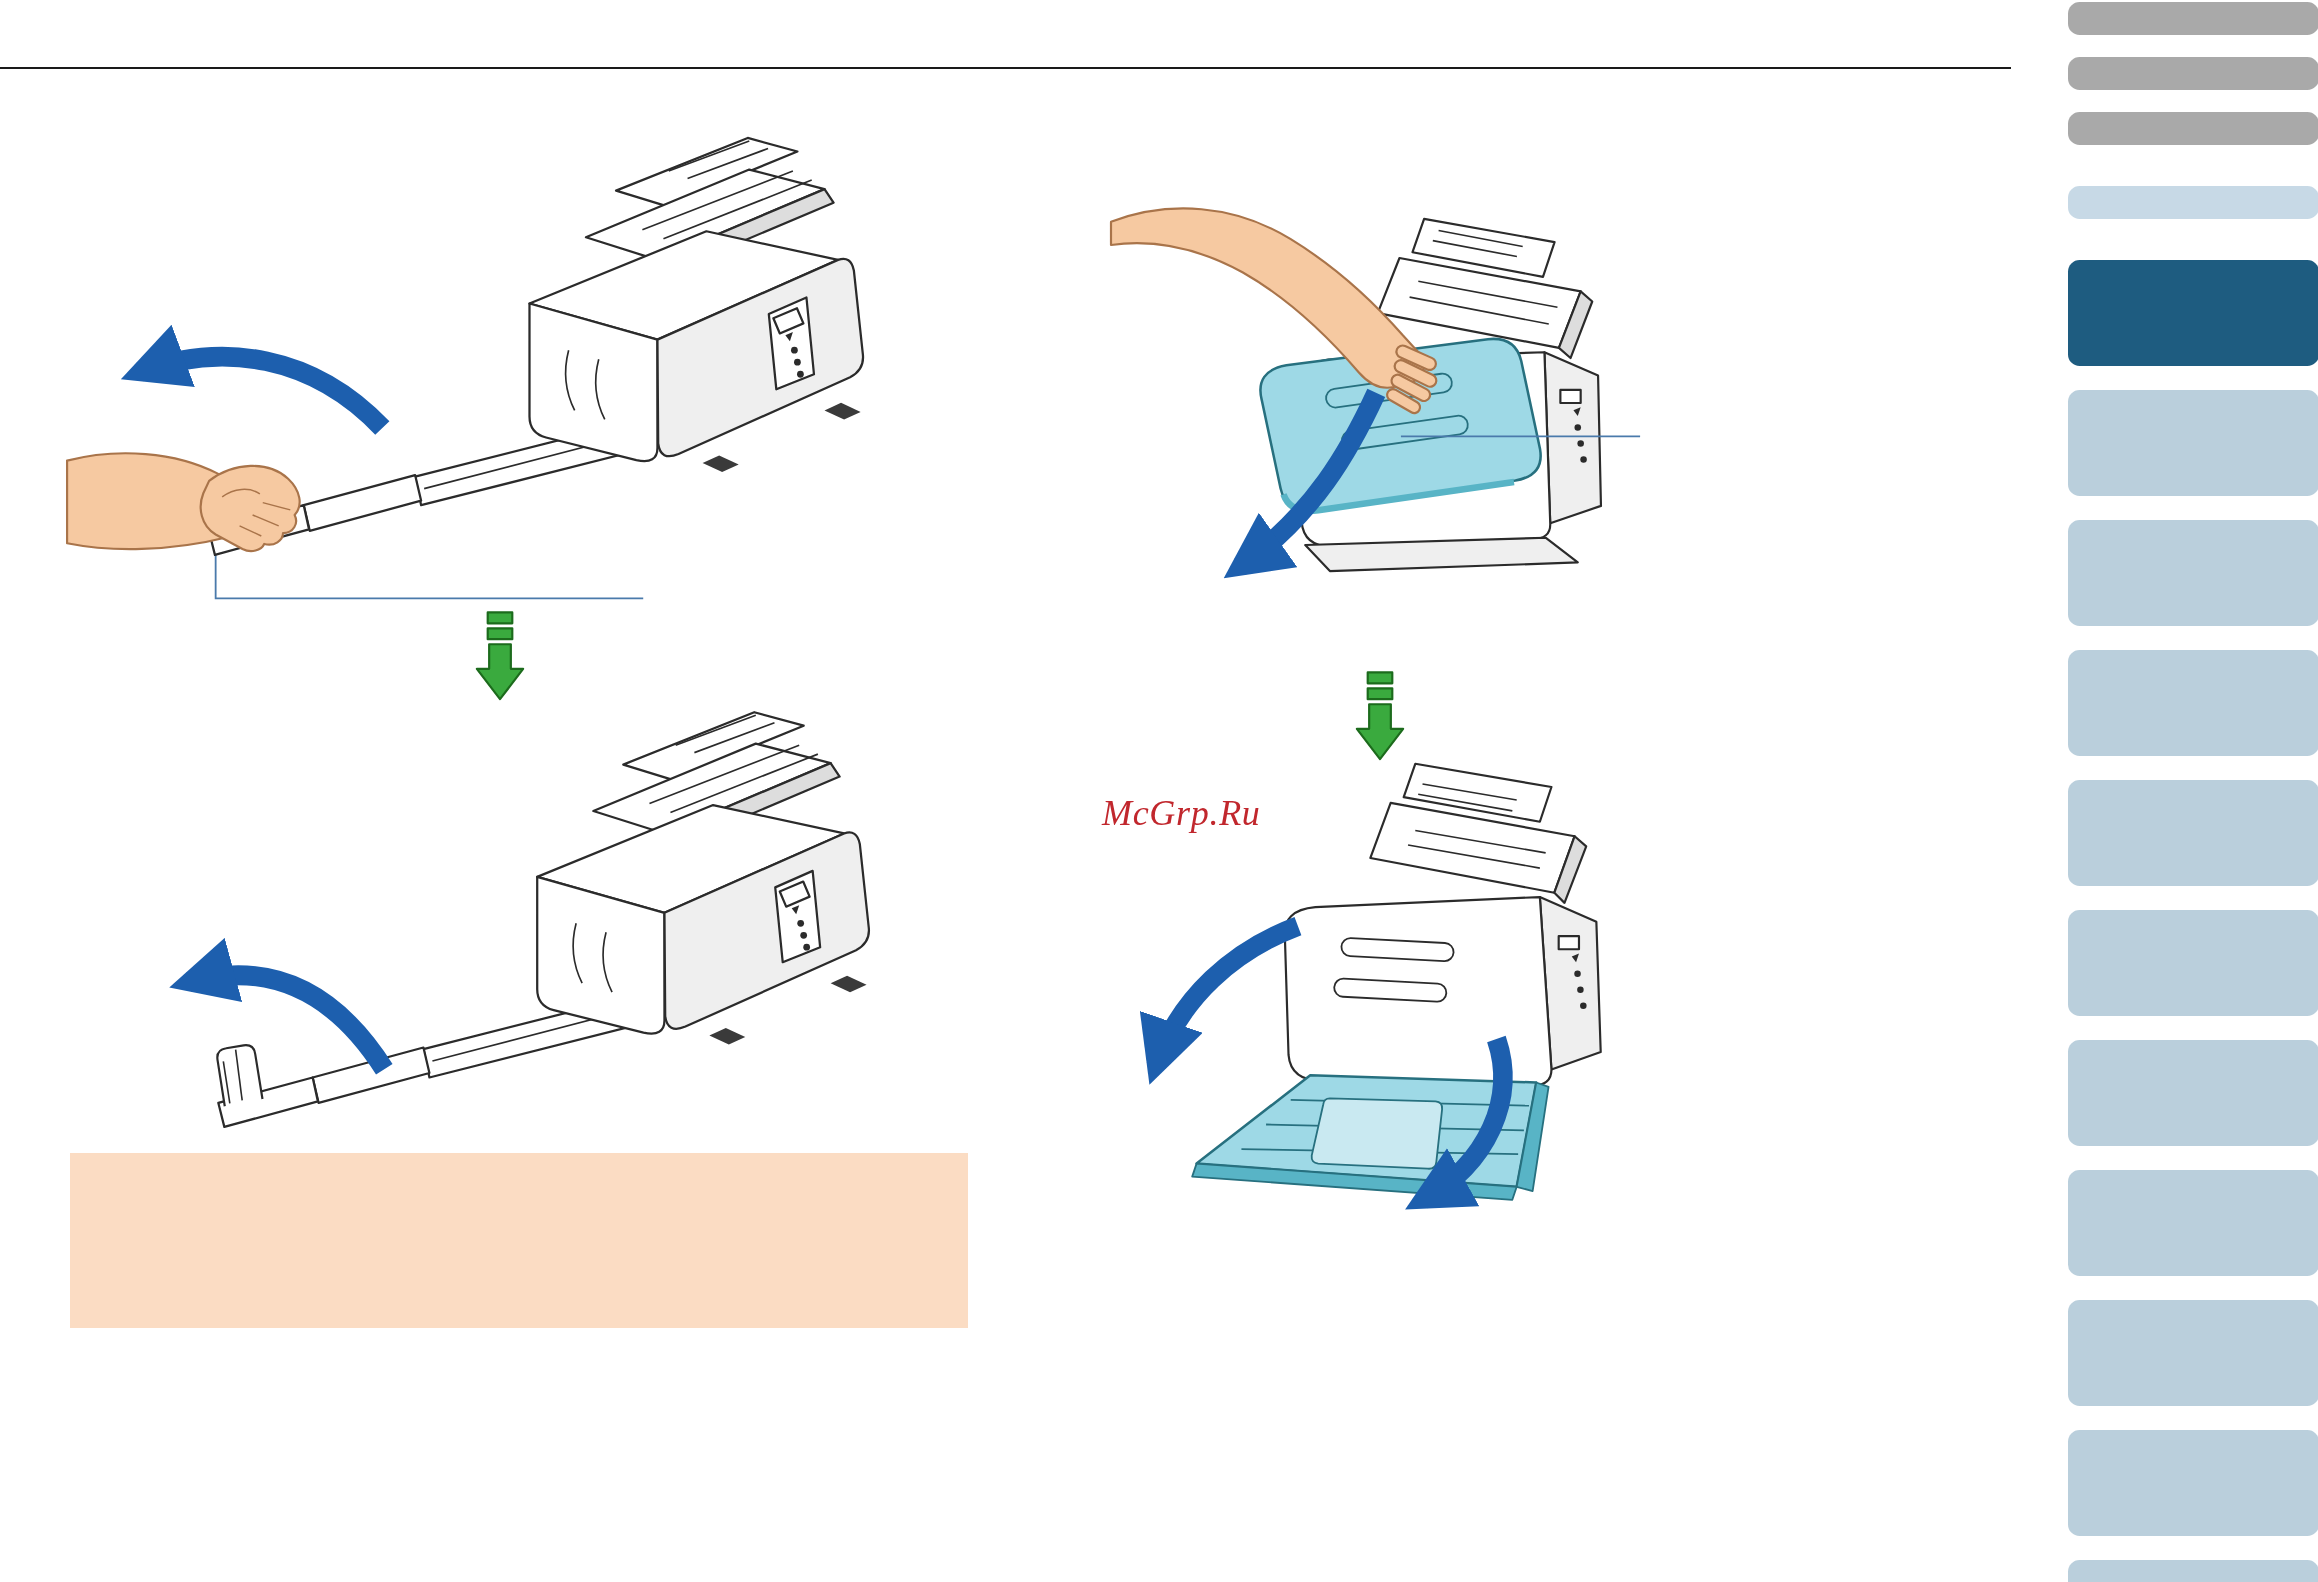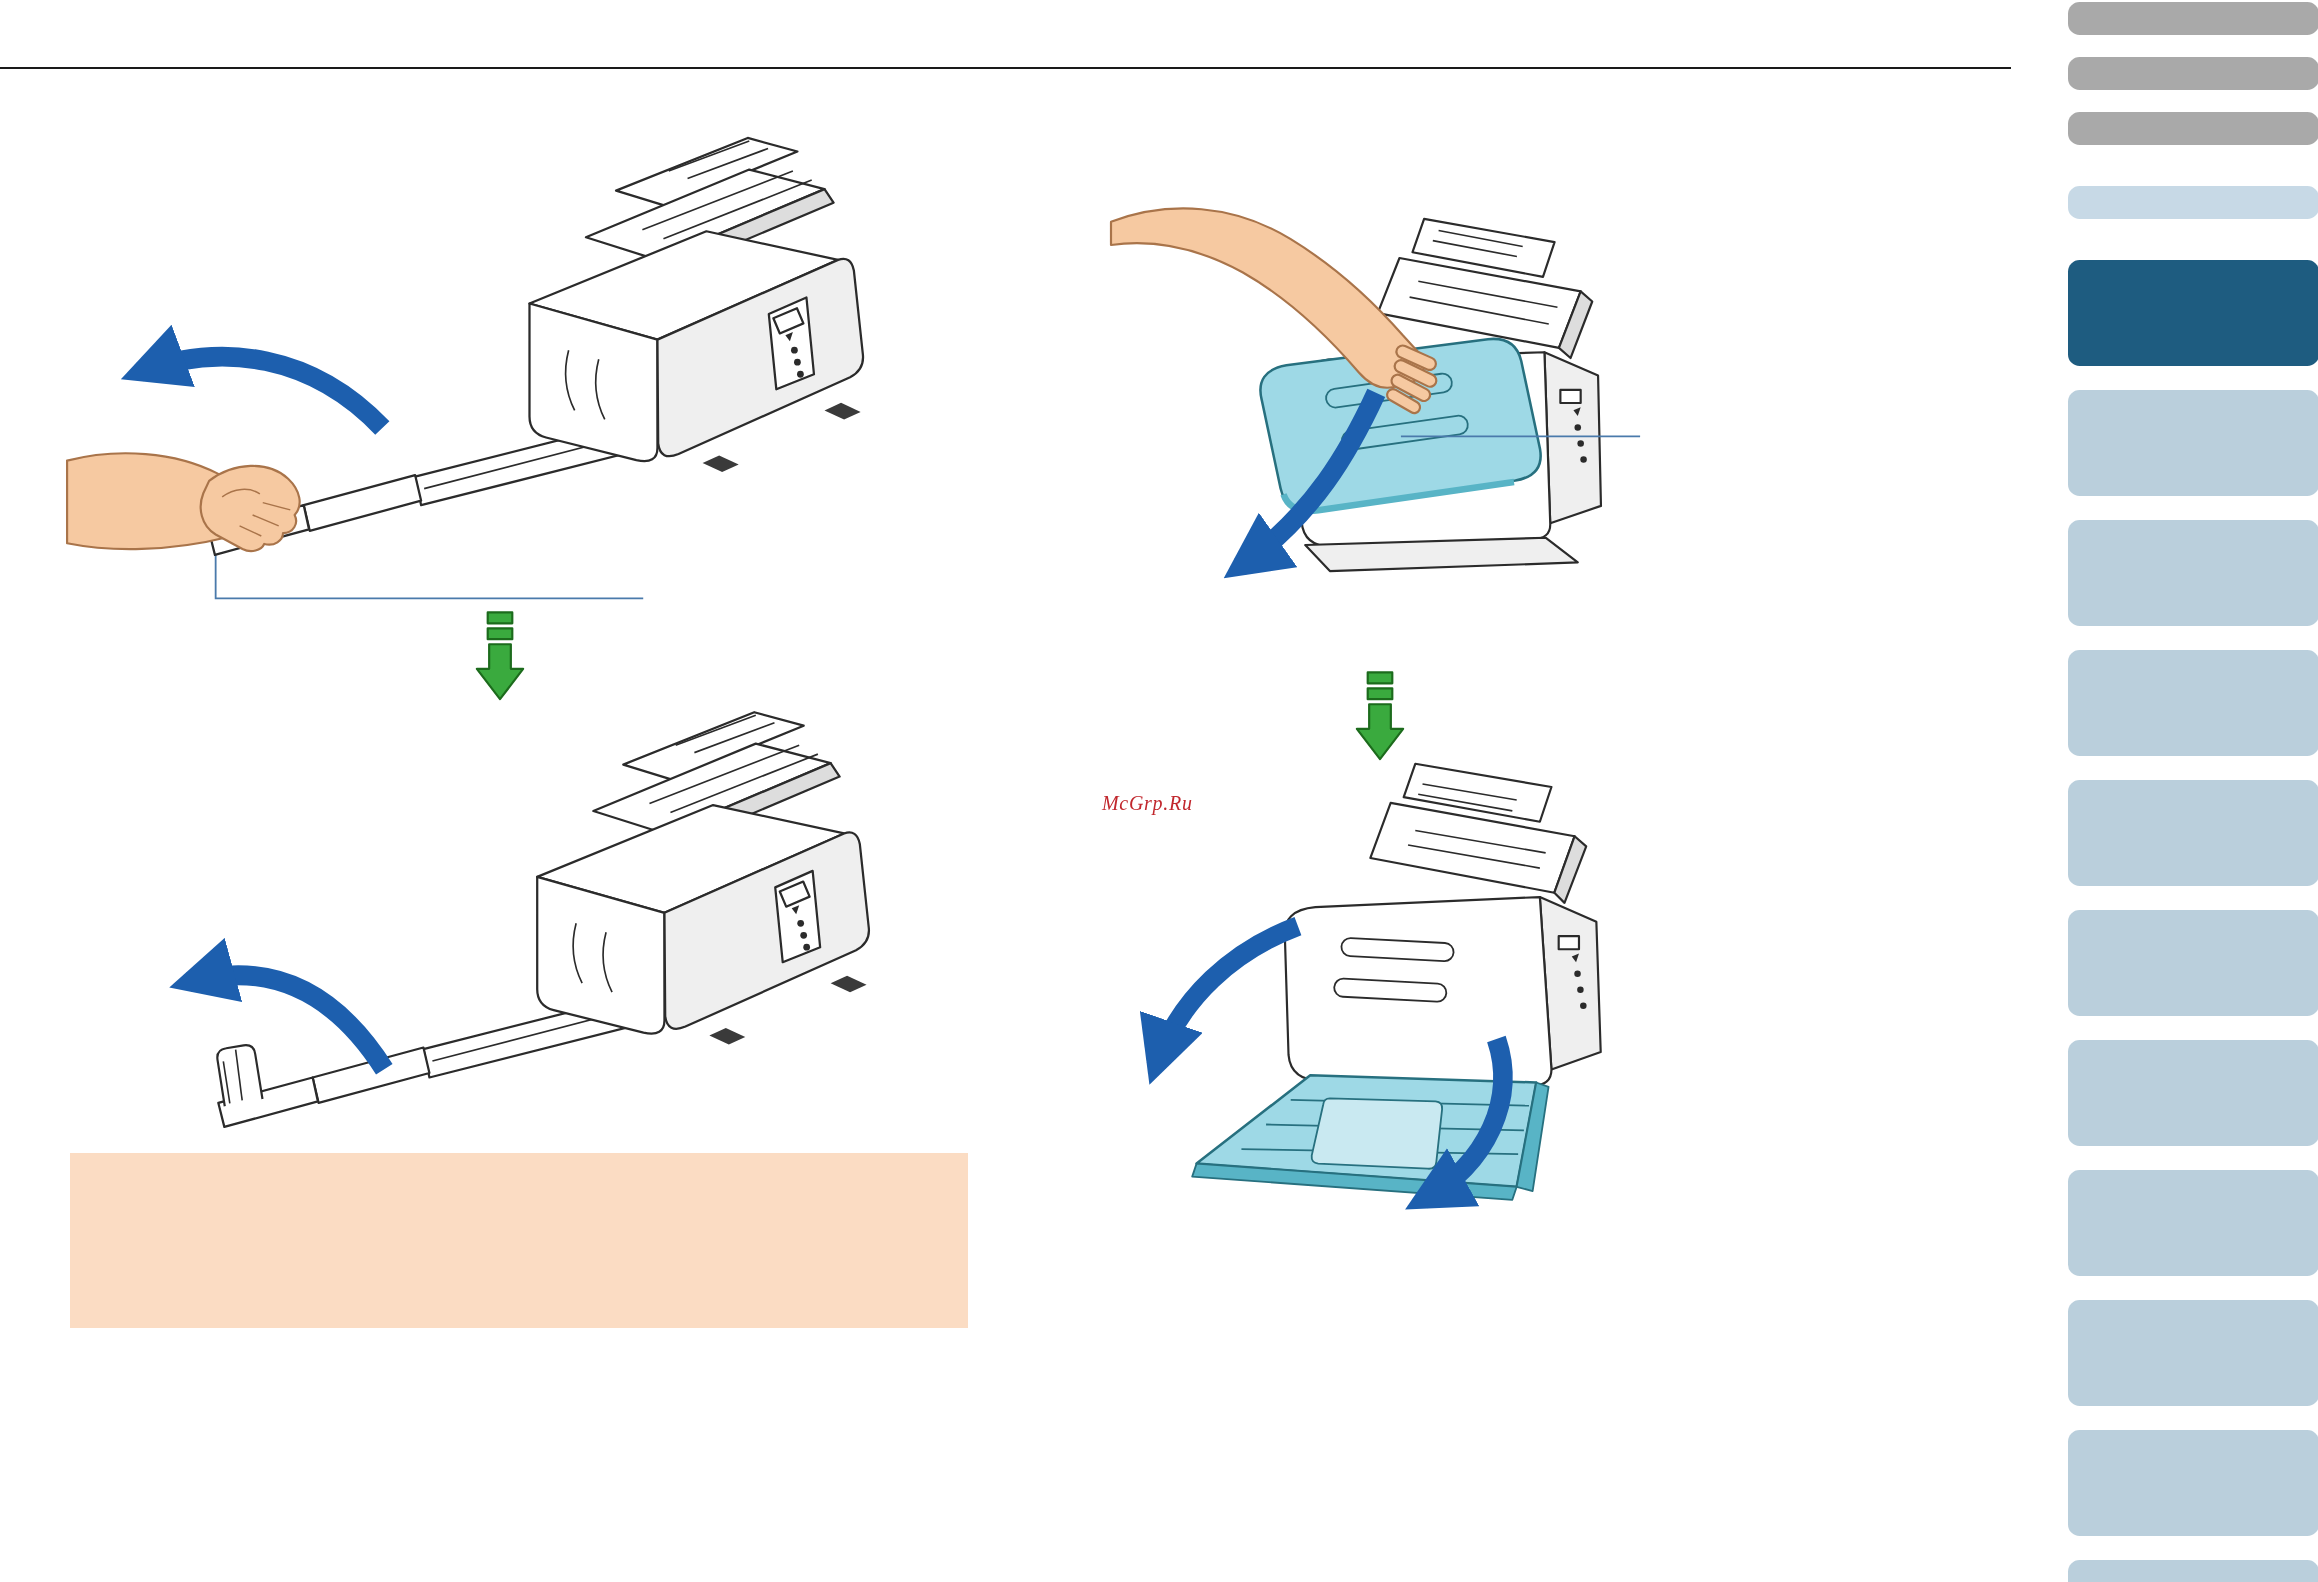--- a/index.html
+++ b/index.html
@@ -12,21 +12,21 @@
   
   .top-rule{position:absolute;left:0;top:67px;width:2011px;height:2.2px;background:#1a1a1a;}
 
   
   .highlight-box{position:absolute;left:70px;top:1153px;width:898px;height:175px;background:#fbdcc3;}
 
   
   .watermark{
     position:absolute;left:1102px;top:792px;
     font-family:"Liberation Serif",serif;font-style:italic;
-    font-size:20px;color:#c1272d;letter-spacing:0.7px;
+    font-size:36px;color:#c1272d;letter-spacing:0.7px;
   }
 
   
   .fig{position:absolute;}
   .fig svg{width:100%;height:100%;display:block;overflow:visible;}
 
   
   .lw{fill:#ffffff;stroke:#2b2b2b;stroke-width:3;stroke-linejoin:round;}
   .lf{fill:#efefef;stroke:#2b2b2b;stroke-width:3;stroke-linejoin:round;}
   .lg{fill:#dddddd;stroke:#2b2b2b;stroke-width:3;stroke-linejoin:round;}

